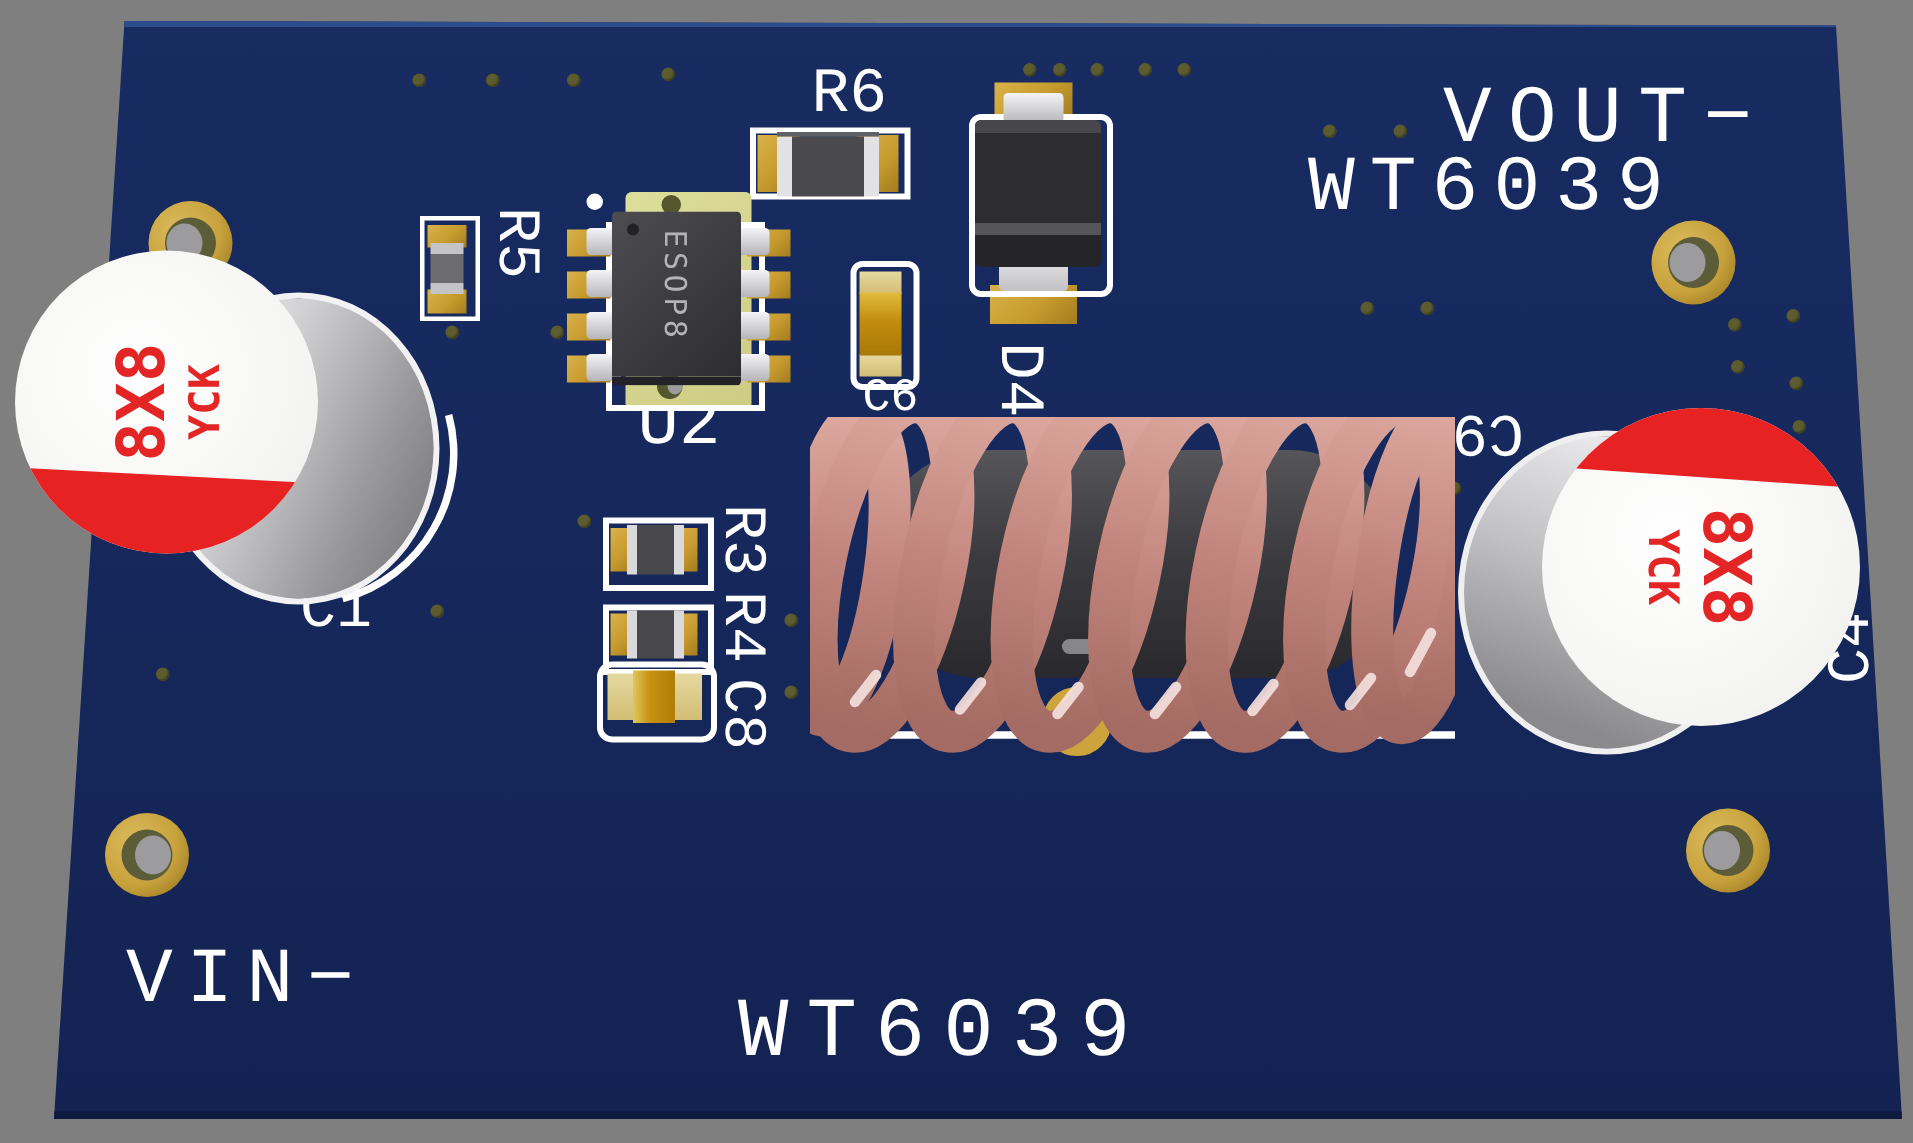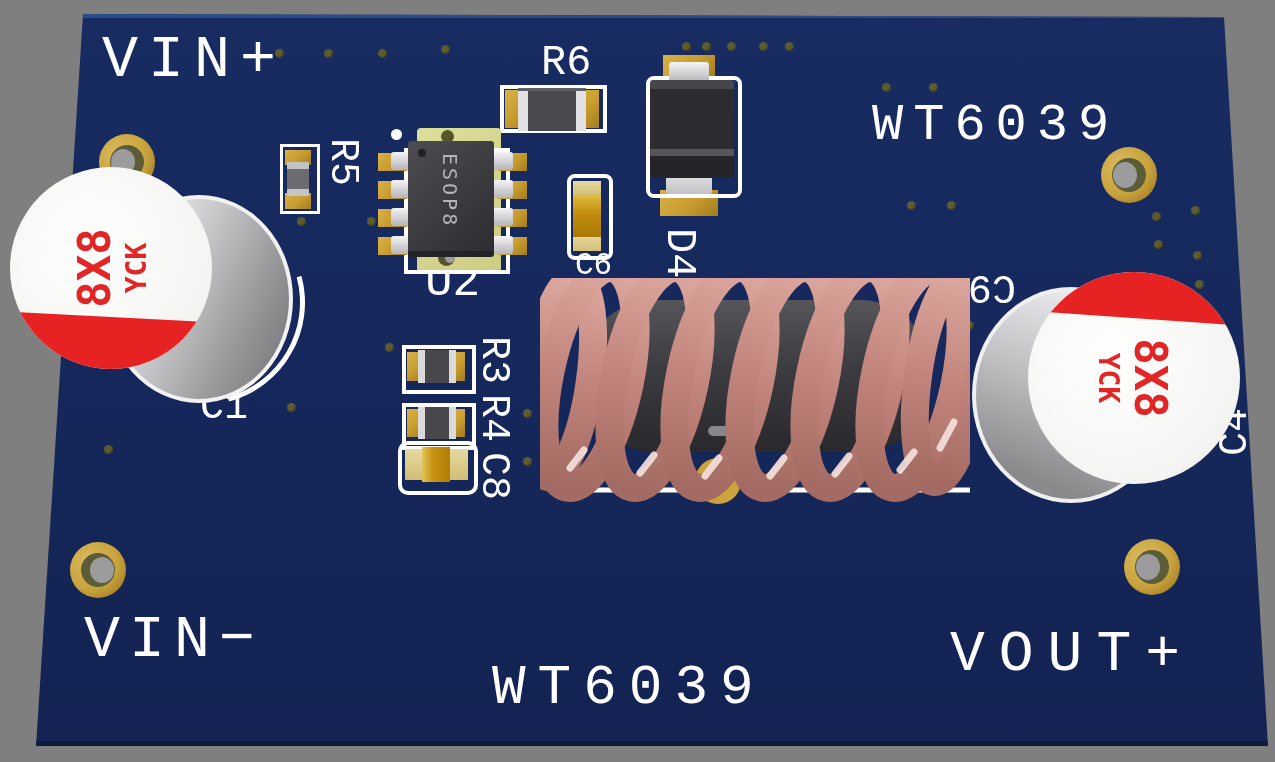--- a/index.html
+++ b/index.html
@@ -63,25 +63,24 @@
         <div class="via" style="left: 1195px; top: 280px;"></div>
         <div class="via" style="left: 571px; top: 288px;"></div>
         <div class="via" style="left: 965px; top: 321px;"></div>
         <div class="via" style="left: 385px; top: 343px;"></div>
         <div class="via" style="left: 523px; top: 409px;"></div>
         <div class="via" style="left: 523px; top: 457px;"></div>
         <div class="via" style="left: 287px; top: 403px;"></div>
         <div class="via" style="left: 104px; top: 445px;"></div>
       </div>
 
-    <div class="silk" style="left:102px;top:30px;font-size:60px;letter-spacing:10px;">VIN+</div>
+    <div class="silk" style="left:962px;top:54px;font-size:54px;letter-spacing:11px;">VOUT−</div>
     <div class="silk" style="left:872px;top:100px;font-size:52px;letter-spacing:10px;">WT6039</div>
-    <div class="silk" style="left:84px;top:610px;font-size:60px;letter-spacing:9px;">VIN−</div>
+    <div class="silk" style="left:84px;top:628px;font-size:52px;letter-spacing:9px;">VIN−</div>
     <div class="silk" style="left:492px;top:660px;font-size:56px;letter-spacing:12px;">WT6039</div>
-    <div class="silk" style="left:950px;top:626px;font-size:58px;letter-spacing:14px;">VOUT+</div>
 
     <div class="silk" style="left:200px;top:388px;font-size:40px;">C1</div>
     <div class="silk" style="left:541px;top:42px;font-size:42px;">R6</div>
     <div class="silk" style="left:575px;top:250px;font-size:31px;">C6</div>
     <div class="silk" style="left:425px;top:260px;font-size:46px;">U2</div>
     <div class="silk vert" style="left:322px;top:138px;font-size:40px;">R5</div>
     <div class="silk vert" style="left:658px;top:228px;font-size:42px;">D4</div>
     <div class="silk vert" style="left:473px;top:336px;font-size:40px;">R3</div>
     <div class="silk vert" style="left:473px;top:394px;font-size:40px;">R4</div>
     <div class="silk vert" style="left:473px;top:452px;font-size:40px;">C8</div>

